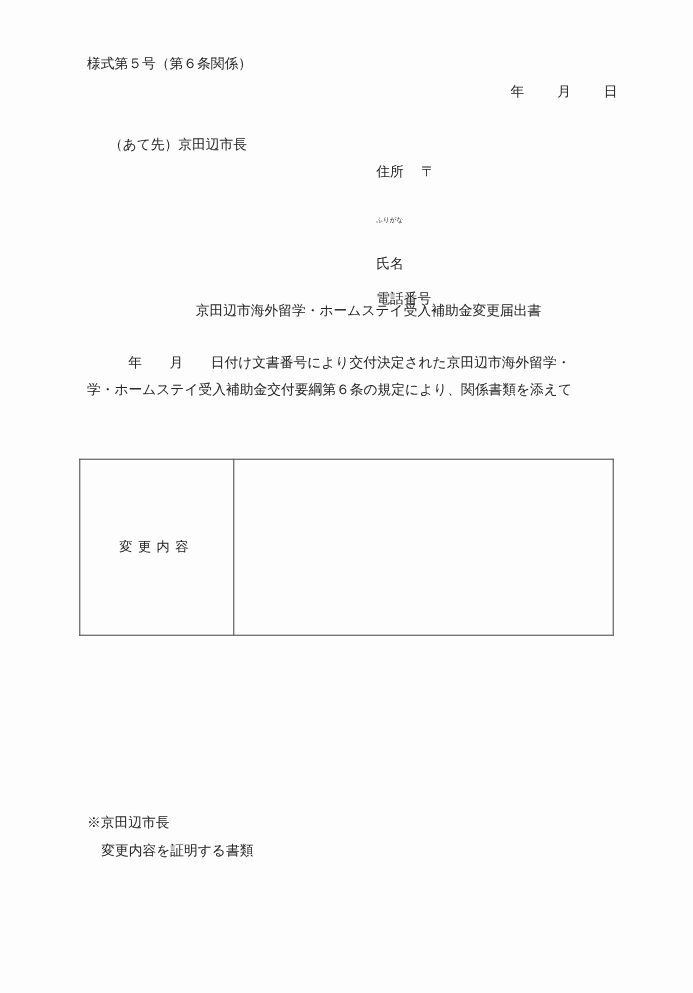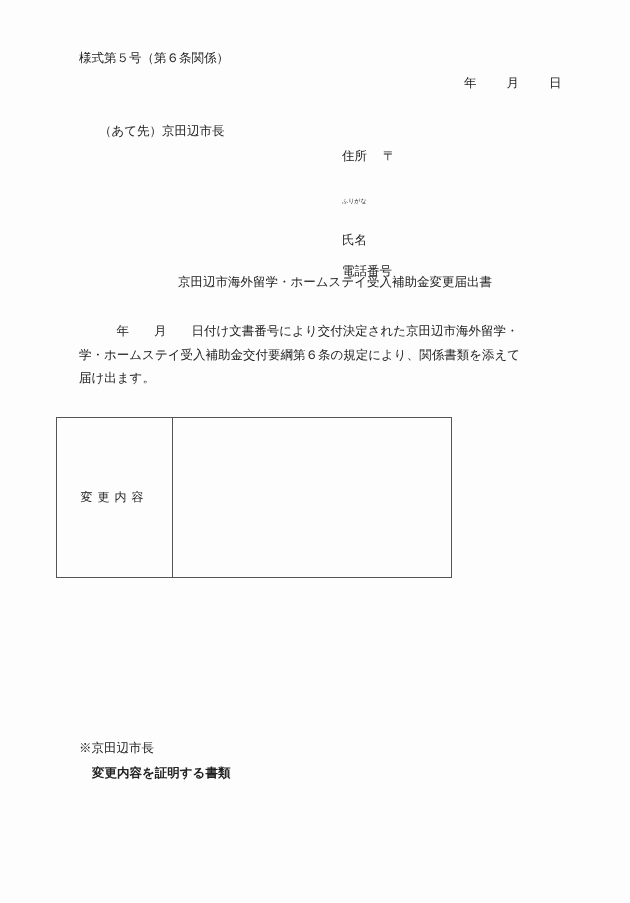--- a/index.html
+++ b/index.html
@@ -1,22 +1,22 @@
 <!DOCTYPE html>
 <html><head>
 <meta charset="utf-8">
 <style>
   html, body { margin:0; padding:0; background:#fdfdfd; }
   body { width:630px; height:903px; position:relative; overflow:hidden;
          font-family:"DejaVu Serif","Liberation Serif",serif; color:#222; font-size:12.5px; }
   .abs { position:absolute; white-space:nowrap; line-height:1; }
   .date span { display:inline-block; }
-  .para { position:absolute; left:79px; width:480px; line-height:23.5px; font-size:12.5px; }
+  .para { position:absolute; left:79px; width:480px; line-height:23.5px; font-size:12.5px;font-family:Liberation Serif, serif; }
   .para .line { white-space:nowrap; display:block; }
-  table.form { position:absolute; left:56px; top:417px; width:396px; border-collapse:collapse; }
+  table.form { position:absolute; left:72px; top:417px; width:486px; border-collapse:collapse; }
   table.form td { border:1px solid #555; padding:0; }
   td.label { width:139px; text-align:center; letter-spacing:5px; font-size:12px; }
   td.field { width:345px; }
   .ruby { font-size:6px; }
 </style>
 </head>
 <body>
 
 <div class="abs" style="left:79px; top:52px;">様式第５号（第６条関係）</div>
 
@@ -32,26 +32,25 @@
 <div class="abs" style="left:383px; top:150px;">〒</div>
 <div class="abs ruby" style="left:342px; top:198px;">ふりがな</div>
 <div class="abs" style="left:342px; top:210px;margin-top:24px;">氏名</div>
 <div class="abs" style="left:342px; top:247px;margin-top:18px;">電話番号</div>
 
 <div class="abs" style="left:146px; top:276px;margin-left:32px;">京田辺市海外留学・ホームステイ受入補助金変更届出書</div>
 
 <div class="para" style="top:319px;">
   <span class="line">　　　年　　月　　日付け文書番号により交付決定された京田辺市海外留学・</span>
   <span class="line">学・ホームステイ受入補助金交付要綱第６条の規定により、関係書類を添えて</span>
-  <span class="line">届け出ます。</span>
 </div>
 
 <table class="form">
   <tbody>
       <tr style="height:160px;">
     <td class="label">変更内容</td>
     <td class="field"></td>
   </tr>
 </tbody>
   </table>
 
 <div class="abs" style="left:79px; top:742px;">※京田辺市長</div>
-<div class="abs" style="left:92px; top:767px;font-weight:bold;">変更内容を証明する書類</div>
+<div class="abs" style="left:92px; top:767px;">変更内容を証明する書類</div>
 
 </body></html>

